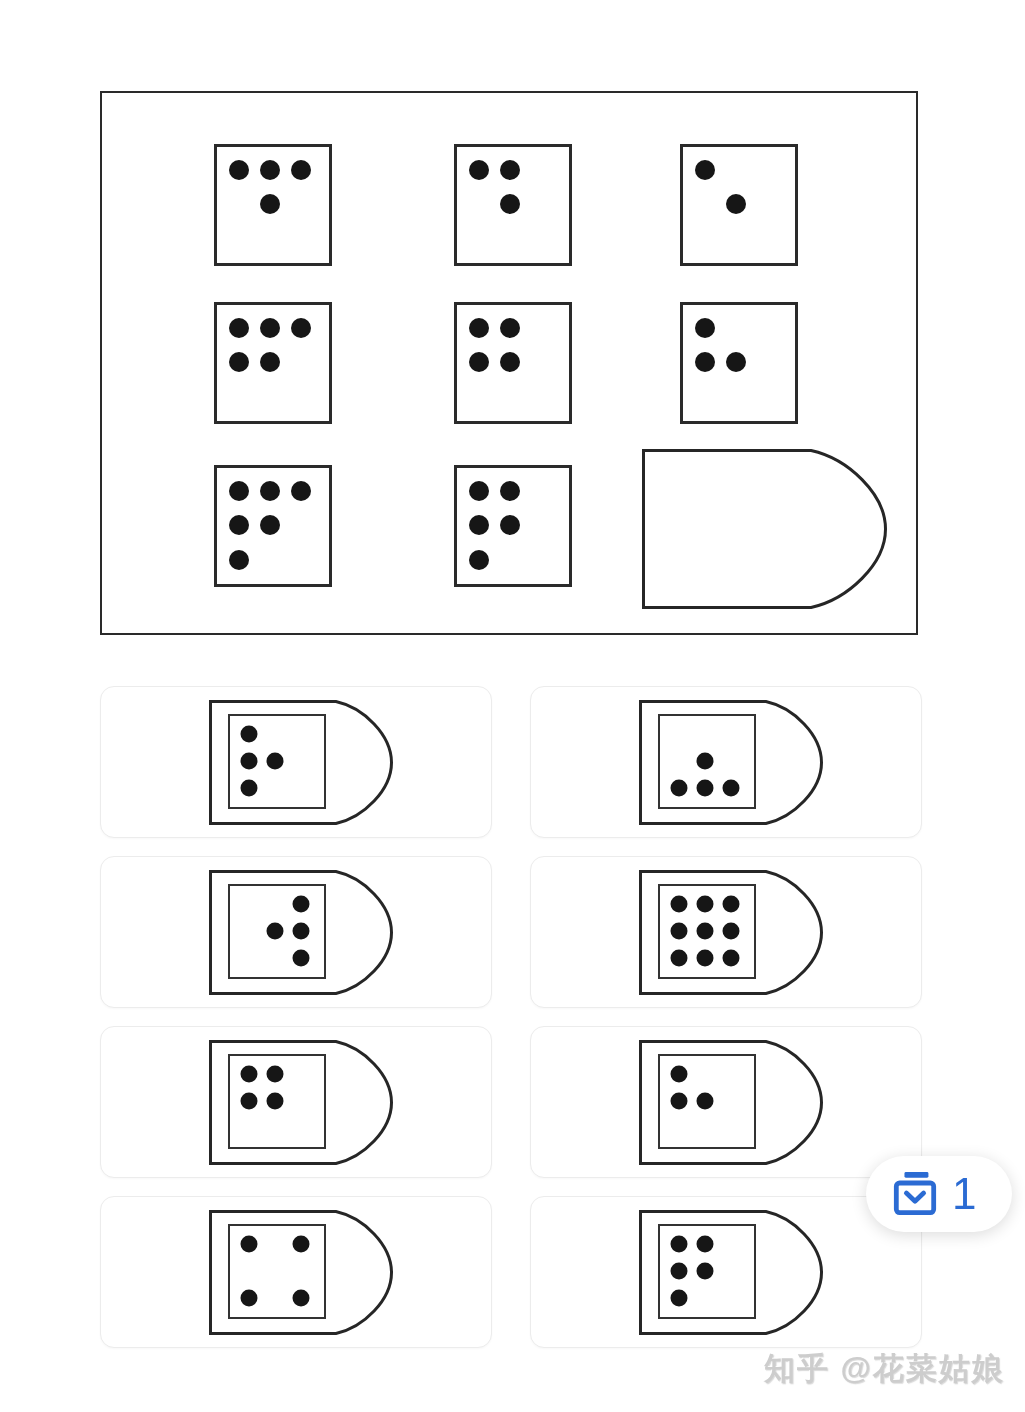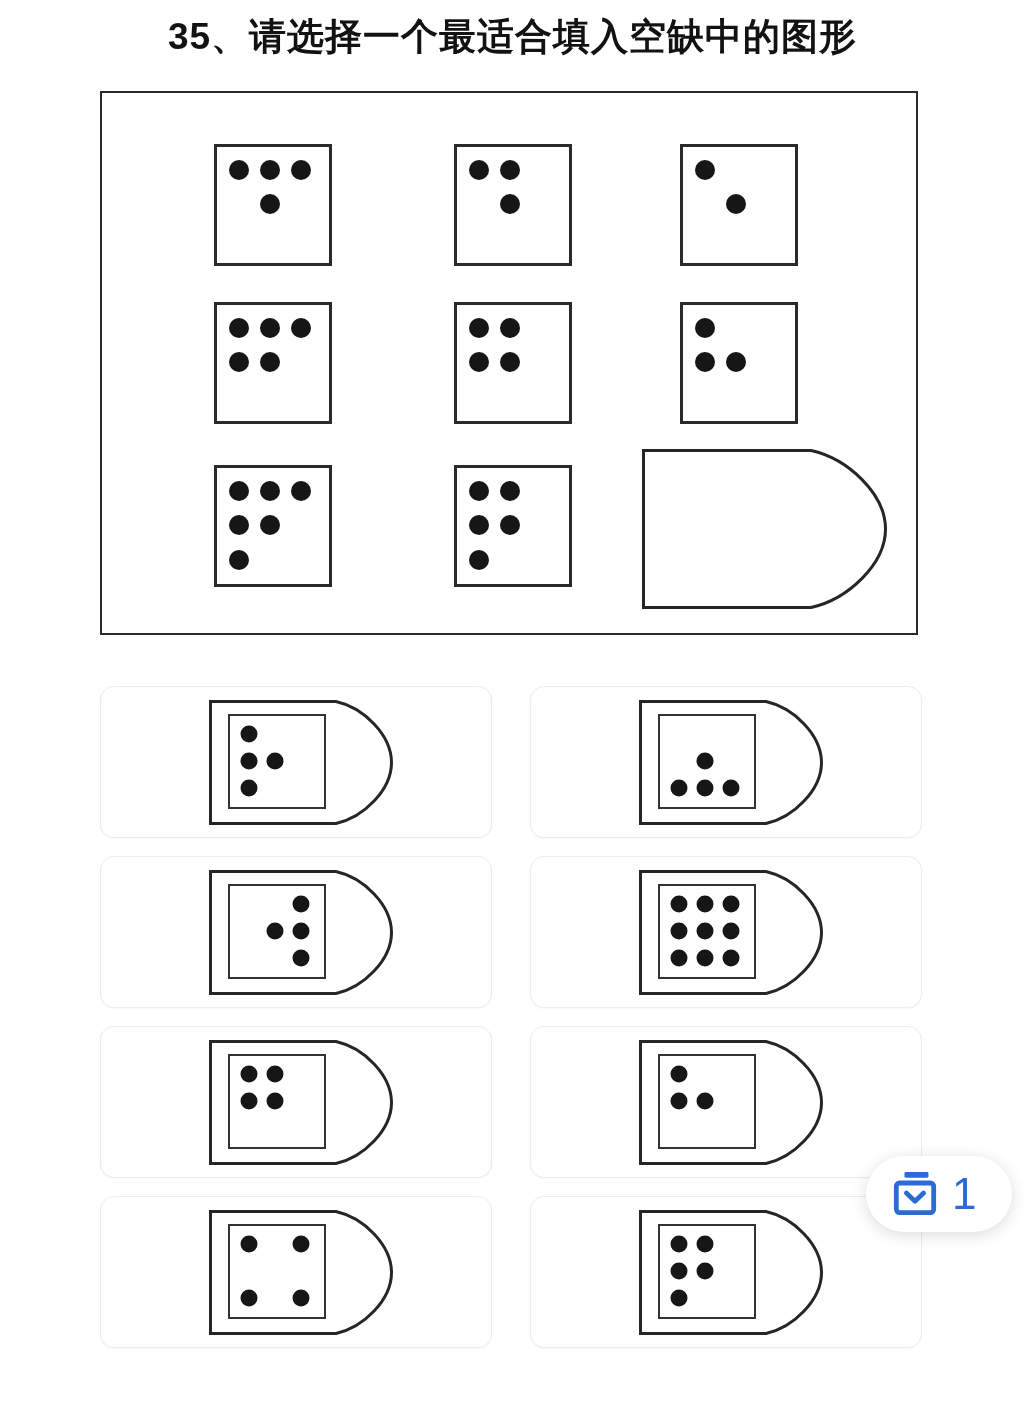--- a/index.html
+++ b/index.html
@@ -47,21 +47,20 @@
   .watermark {
     position:absolute; left:764px; top:1348px; white-space:nowrap;
     font-size:31px; font-weight:700; color:#cdcdcd; letter-spacing:2px;
     text-shadow:-1px -1px 0 rgba(255,255,255,0.85), 1px 1px 1px rgba(170,170,170,0.45);
   }
 </style>
 </head>
 <body>
 
 <div class="page">
-  <div class="title">35、请选择一个最适合填入空缺中的图形</div>
 
   <div class="puzzle-box" id="puzzle-grid">
       <div class="cell" style="left: 112px; top: 51px; width: 118px; height: 122px;">
         <div class="dot" style="width: 20px; height: 20px; left: 20%; top: 19.5%; background: rgb(22, 22, 22);"></div>
         <div class="dot" style="width: 20px; height: 20px; left: 47.5%; top: 19.5%; background: rgb(22, 22, 22);"></div>
         <div class="dot" style="width: 20px; height: 20px; left: 75%; top: 19.5%; background: rgb(22, 22, 22);"></div>
         <div class="dot" style="width: 20px; height: 20px; left: 47.5%; top: 49.5%; background: rgb(22, 22, 22);"></div>
       </div>
       <div class="cell" style="left: 352px; top: 51px; width: 118px; height: 122px;">
         <div class="dot" style="width: 20px; height: 20px; left: 20%; top: 19.5%; background: rgb(22, 22, 22);"></div>
@@ -202,13 +201,14 @@
     <span class="badge-icon">
       <svg width="46" height="47" viewBox="0 0 48 49">
         <rect x="13" y="1" width="25" height="6" rx="1.5" fill="#2b6bd3"></rect>
         <rect x="4.5" y="12.5" width="39" height="31" rx="3.5" fill="none" stroke="#2b6bd3" stroke-width="5"></rect>
         <polyline points="15,23 24,31.5 33,23" fill="none" stroke="#2b6bd3" stroke-width="5" stroke-linecap="round" stroke-linejoin="round"></polyline>
       </svg>
     </span>
     <span class="badge-count">1</span>
   </div>
 
+  <div class="watermark">知乎 @花菜姑娘</div>
 </div>
 
 </body></html>

